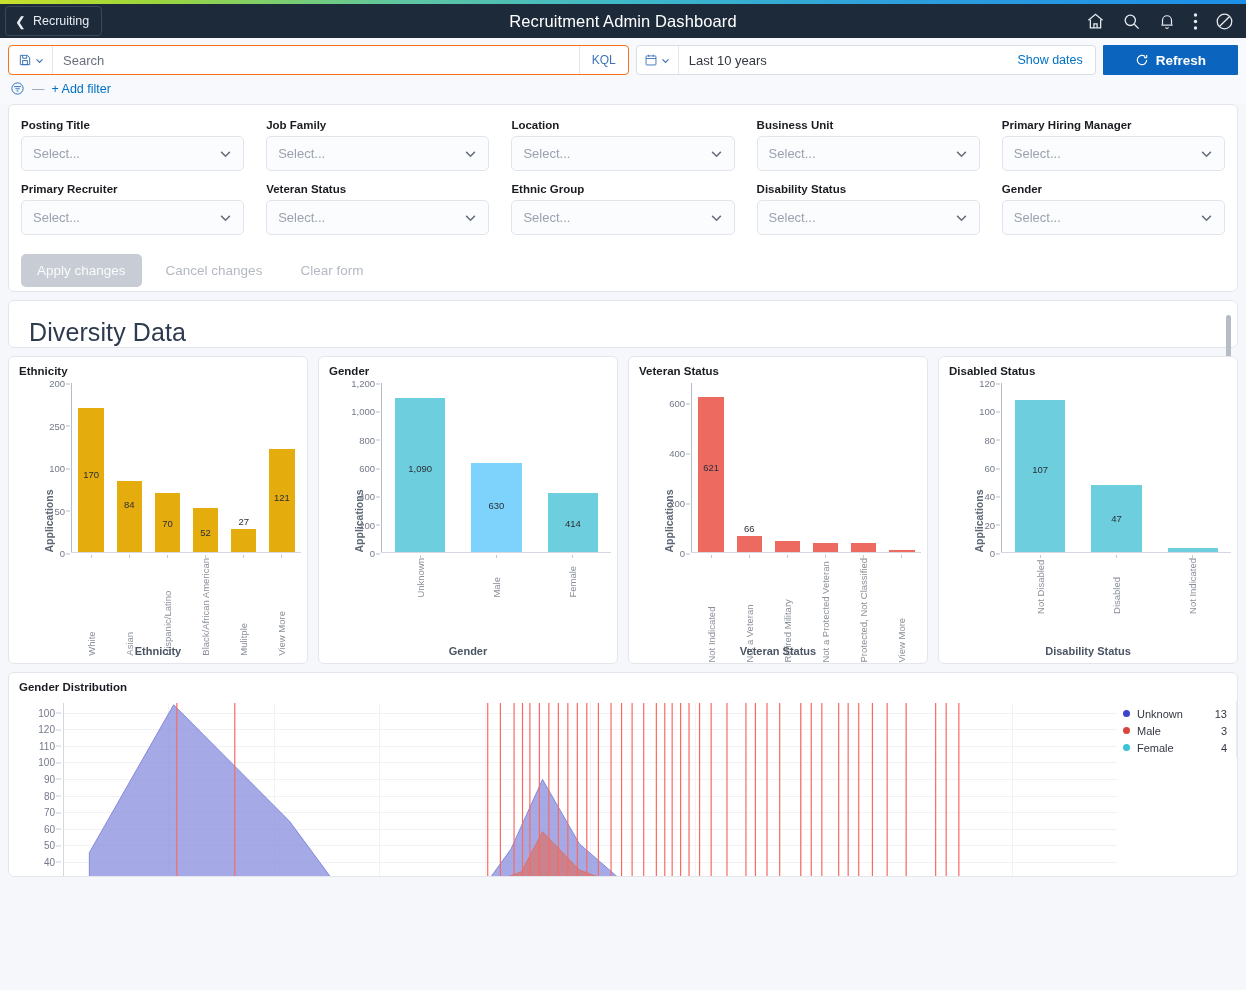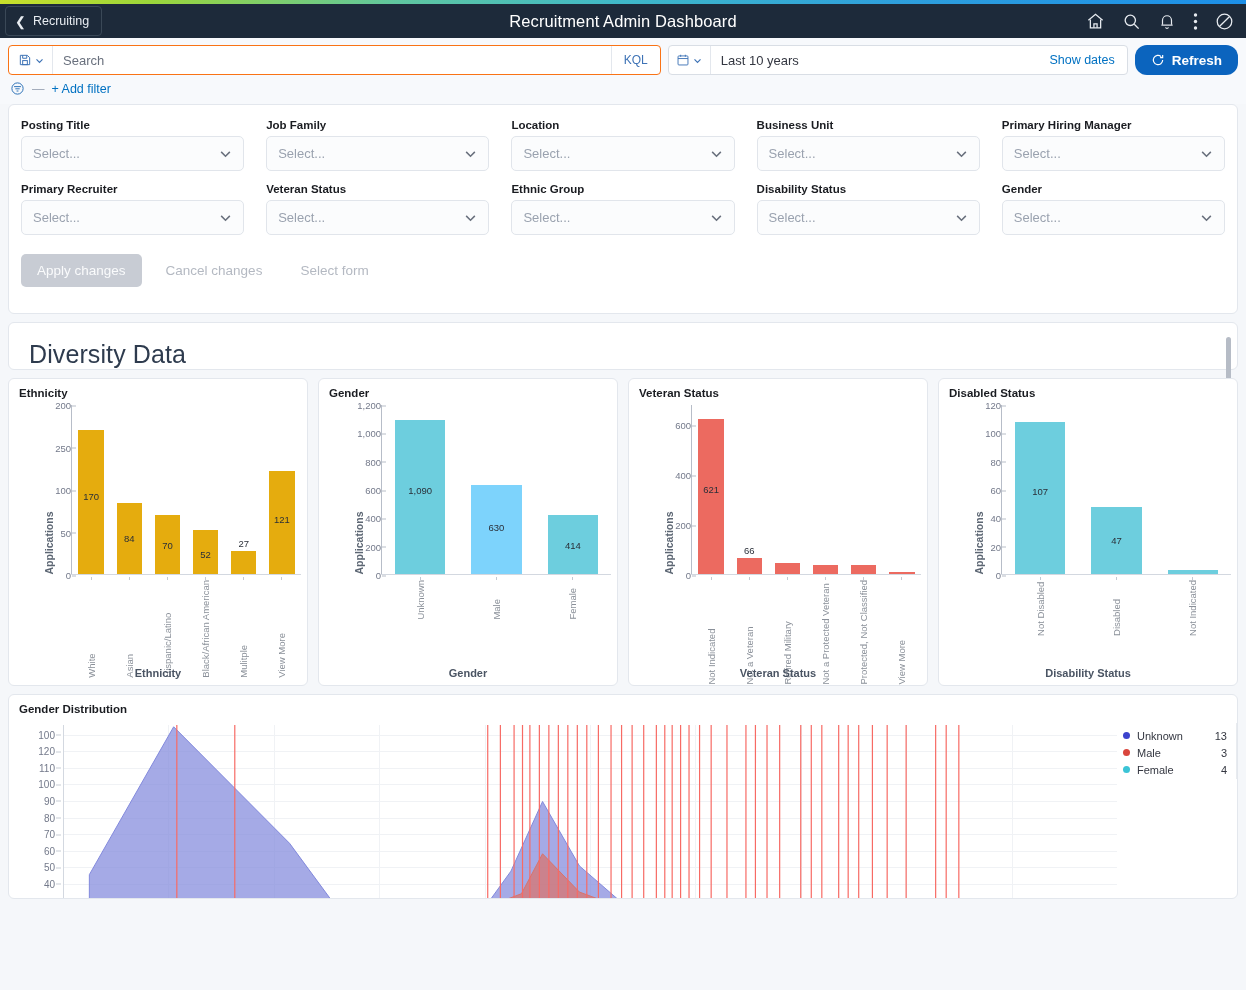--- a/index.html
+++ b/index.html
@@ -71,43 +71,43 @@
     background:#FFFFFF; border:1px solid #D9DEE5; border-radius:4px; height:30px;
     overflow:hidden;
   }
   .cal-btn{
     width:42px; display:flex; align-items:center; justify-content:center; gap:3px;
     border-right:1px solid #E3E7ED; color:#3E73B6; cursor:pointer;
   }
   .date-text{ flex:1; display:flex; align-items:center; padding:0 10px; font-size:13px; cursor:pointer; }
   .show-dates{ display:flex; align-items:center; padding:0 12px; color:#0071C2; font-size:12.5px; cursor:pointer; }
   .refresh-btn{
-    background:#0B64BE; color:#fff; border:none; border-radius:12px;
-    height:30px; padding:0 16px; display:flex; align-items:center; gap:7px;
+    background:#0B64BE; color:#fff; border:none; border-radius:1px;
+    height:30px; padding:0 32px; display:flex; align-items:center; gap:7px;
     font-size:13.5px; font-weight:bold; cursor:pointer;
     font-family:"Liberation Sans", sans-serif;
   }
 
   
   .filterbar{
     background:#F7F9FC; padding:6px 8px 8px 10px;
     display:flex; align-items:center; gap:7px; font-size:12.5px;
   }
   .filter-icon{ color:#2E73B8; display:flex; align-items:center; cursor:pointer; }
   .dash{ color:#98A2B3; }
   .add-filter{ color:#0071C2; font-size:12.5px; cursor:pointer; }
 
   
   .panel{
     background:#FFFFFF; border:1px solid #E3E7ED; border-radius:6px;
     margin:0 8px 8px 8px;
   }
 
   
-  .controls{ padding:14px 12px 26px 12px; }
+  .controls{ padding:14px 12px 4px 12px; }
   .ctrl-grid{ display:grid; grid-template-columns:repeat(5,1fr); gap:12px 22px; }
   .ctrl-label{ font-size:11.5px; font-weight:bold; color:#1A1C21; margin-bottom:5px; }
   .select{
     height:35px; background:#FBFCFD; border:1px solid #E1E5EB; border-radius:5px;
     display:flex; align-items:center; justify-content:space-between;
     padding:0 11px; cursor:pointer;
   }
   .select .ph{ font-size:13px; color:#9AA2AF; }
   .select .cv{ color:#69707D; }
   .btn-row{ display:flex; align-items:flex-end; gap:10px; margin-top:19px; }
@@ -146,21 +146,21 @@
     transform-origin:center; font-size:10.5px; font-weight:bold; color:#5C6673;
     white-space:nowrap;
   }
   .xlabel{
     position:absolute; left:0; right:0; bottom:6px; text-align:center;
     font-size:11px; font-weight:bold; color:#4A5463;
   }
   .axis-area{ position:absolute; left:26px; right:6px; top:4px; height:170px; }
   .yticks{ position:absolute; left:0; top:0; width:36px; height:100%; }
   .ytick{
-    position:absolute; right:0; transform:translateY(-50%);
+    position:absolute; right:6px; transform:translateY(-50%);
     font-size:9.5px; color:#73798A; white-space:nowrap;
   }
   .ytick::after{
     content:""; position:absolute; right:-5px; top:50%; width:4px; height:1px;
     background:#B7BDC8;
   }
   .yaxis-line{ position:absolute; left:36px; top:0; bottom:0; width:1px; background:#B7BDC8; }
   .xaxis-line{ position:absolute; left:36px; right:0; bottom:0; height:1px; background:#D3D8E0; }
   .bars{
     position:absolute; left:37px; right:0; top:0; bottom:1px;
@@ -402,21 +402,21 @@
           <span class="ph">Select...</span>
           <svg class="cv" width="13" height="13" viewBox="0 0 12 12" fill="none" stroke="currentColor" stroke-width="1.4">
             <path d="M2 4.5L6 8.5 10 4.5"></path>
           </svg>
         </div>
       </div>
     </div>
   <div class="btn-row">
     <button class="btn-apply">Apply changes</button>
     <button class="btn-flat">Cancel changes</button>
-    <button class="btn-flat">Select form</button>
+    <button class="btn-flat">Clear form</button>
   </div>
 </div>
 
 <div class="panel div-panel">
   <div class="div-head">
     <div class="div-title">Diversity Data</div>
   </div>
   <div class="div-scroll"></div>
 </div>
 
@@ -436,21 +436,21 @@
           <div class="yaxis-line"></div>
           <div class="xaxis-line"></div>
           <div class="bars">
             <div class="bar-slot">
               <div class="bar" style="height:144.5px;background:#E5AC0E">
                 <div class="bar-val" style="top:61px">170</div>
               </div>
             </div>
             <div class="bar-slot">
               <div class="bar" style="height:71.4px;background:#E5AC0E">
-                <div class="bar-val" style="top:30px">84</div>
+                <div class="bar-val" style="top:18px">84</div>
               </div>
             </div>
             <div class="bar-slot">
               <div class="bar" style="height:59.5px;background:#E5AC0E">
                 <div class="bar-val" style="top:25px">70</div>
               </div>
             </div>
             <div class="bar-slot">
               <div class="bar" style="height:44.2px;background:#E5AC0E">
                 <div class="bar-val" style="top:19px">52</div>

